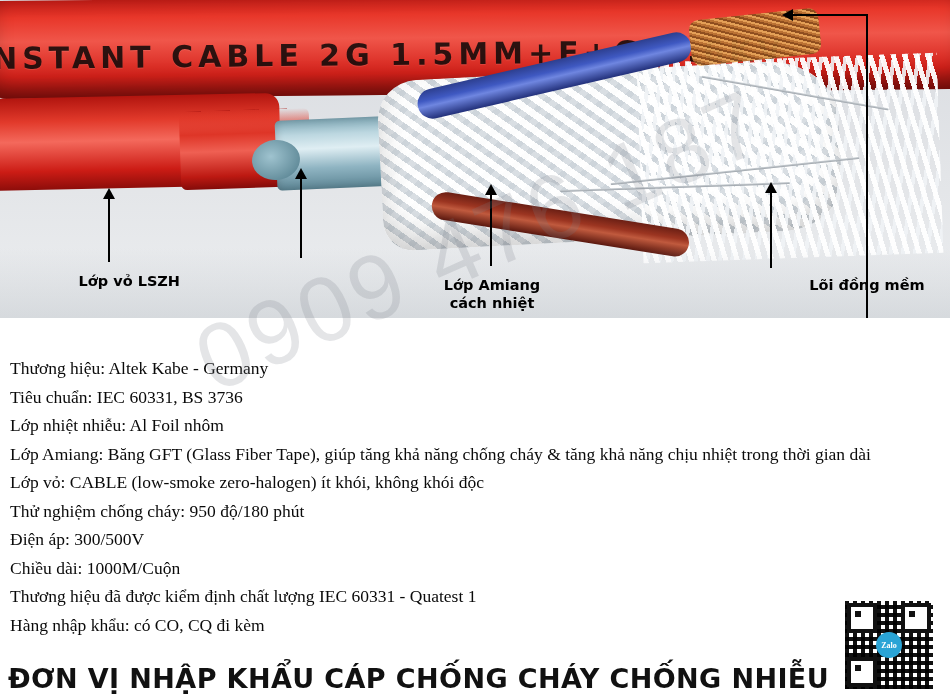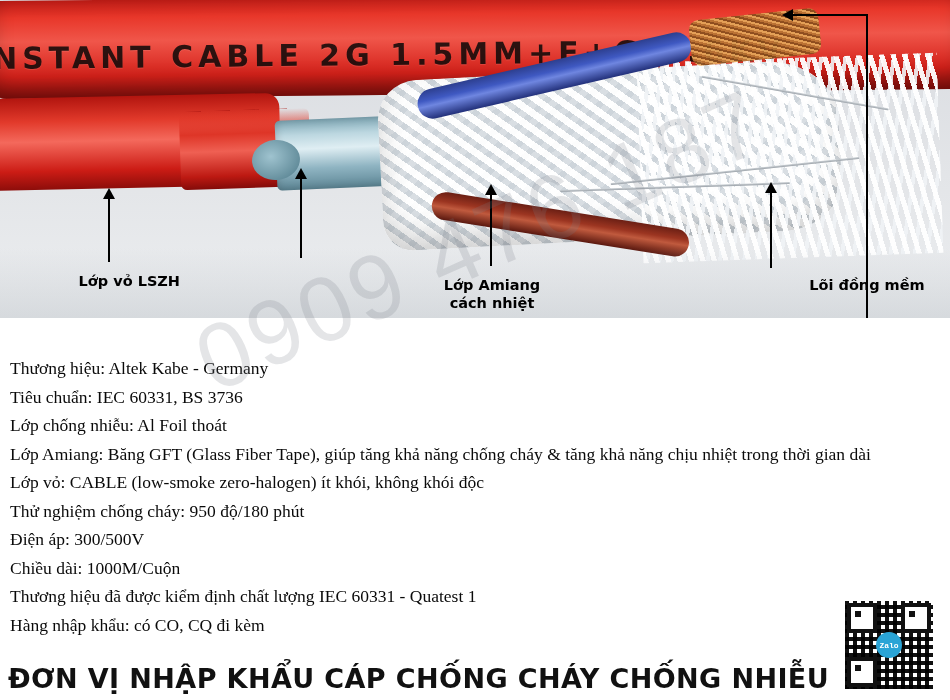--- a/index.html
+++ b/index.html
@@ -261,21 +261,21 @@
     background: #111;
   }
   .qr-center {
     position: absolute;
     left: 50%; top: 50%;
     transform: translate(-50%,-50%);
     width: 26px; height: 26px;
     border-radius: 50%;
     background: #2aa4d6;
     color: #fff;
-    font-family: Liberation Mono, monospace;
+    font-family: Liberation Serif, serif;
     font-size: 8px;
     font-weight: 700;
     display: flex;
     align-items: center;
     justify-content: center;
   }
 </style>
 </head>
 <body>
 
@@ -324,21 +324,21 @@
     <div class="callout-label" style="left:412px; top:276px; width:160px;">Lớp Amiang
 cách nhiệt</div>
     <div class="callout-label" style="left:792px; top:276px; width:150px;">Lõi đồng mềm</div>
   </div>
 
   <div class="callout-label" style="left:690px; top:352px; width:180px;">Dây thoát nhiễu</div>
 
   <div class="specs">
     <p class="spec-line">Thương hiệu: Altek Kabe - Germany</p>
     <p class="spec-line">Tiêu chuẩn: IEC 60331, BS 3736</p>
-    <p class="spec-line">Lớp chống nhiễu: Al Foil thoát</p>
+    <p class="spec-line">Lớp nhiệt nhiễu: Al Foil nhôm</p>
     <p class="spec-line">Lớp Amiang: Băng GFT (Glass Fiber Tape), giúp tăng khả năng chống cháy &amp; tăng khả năng chịu nhiệt trong thời gian dài</p>
     <p class="spec-line">Lớp vỏ: CABLE (low-smoke zero-halogen) ít khói, không khói độc</p>
     <p class="spec-line">Thử nghiệm chống cháy: 950 độ/180 phút</p>
     <p class="spec-line">Điện áp: 300/500V</p>
     <p class="spec-line">Chiều dài: 1000M/Cuộn</p>
     <p class="spec-line">Thương hiệu đã được kiểm định chất lượng IEC 60331 - Quatest 1</p>
     <p class="spec-line">Hàng nhập khẩu: có CO, CQ đi kèm</p>
   </div>
 
   <div class="watermark">0909 476 187</div>

